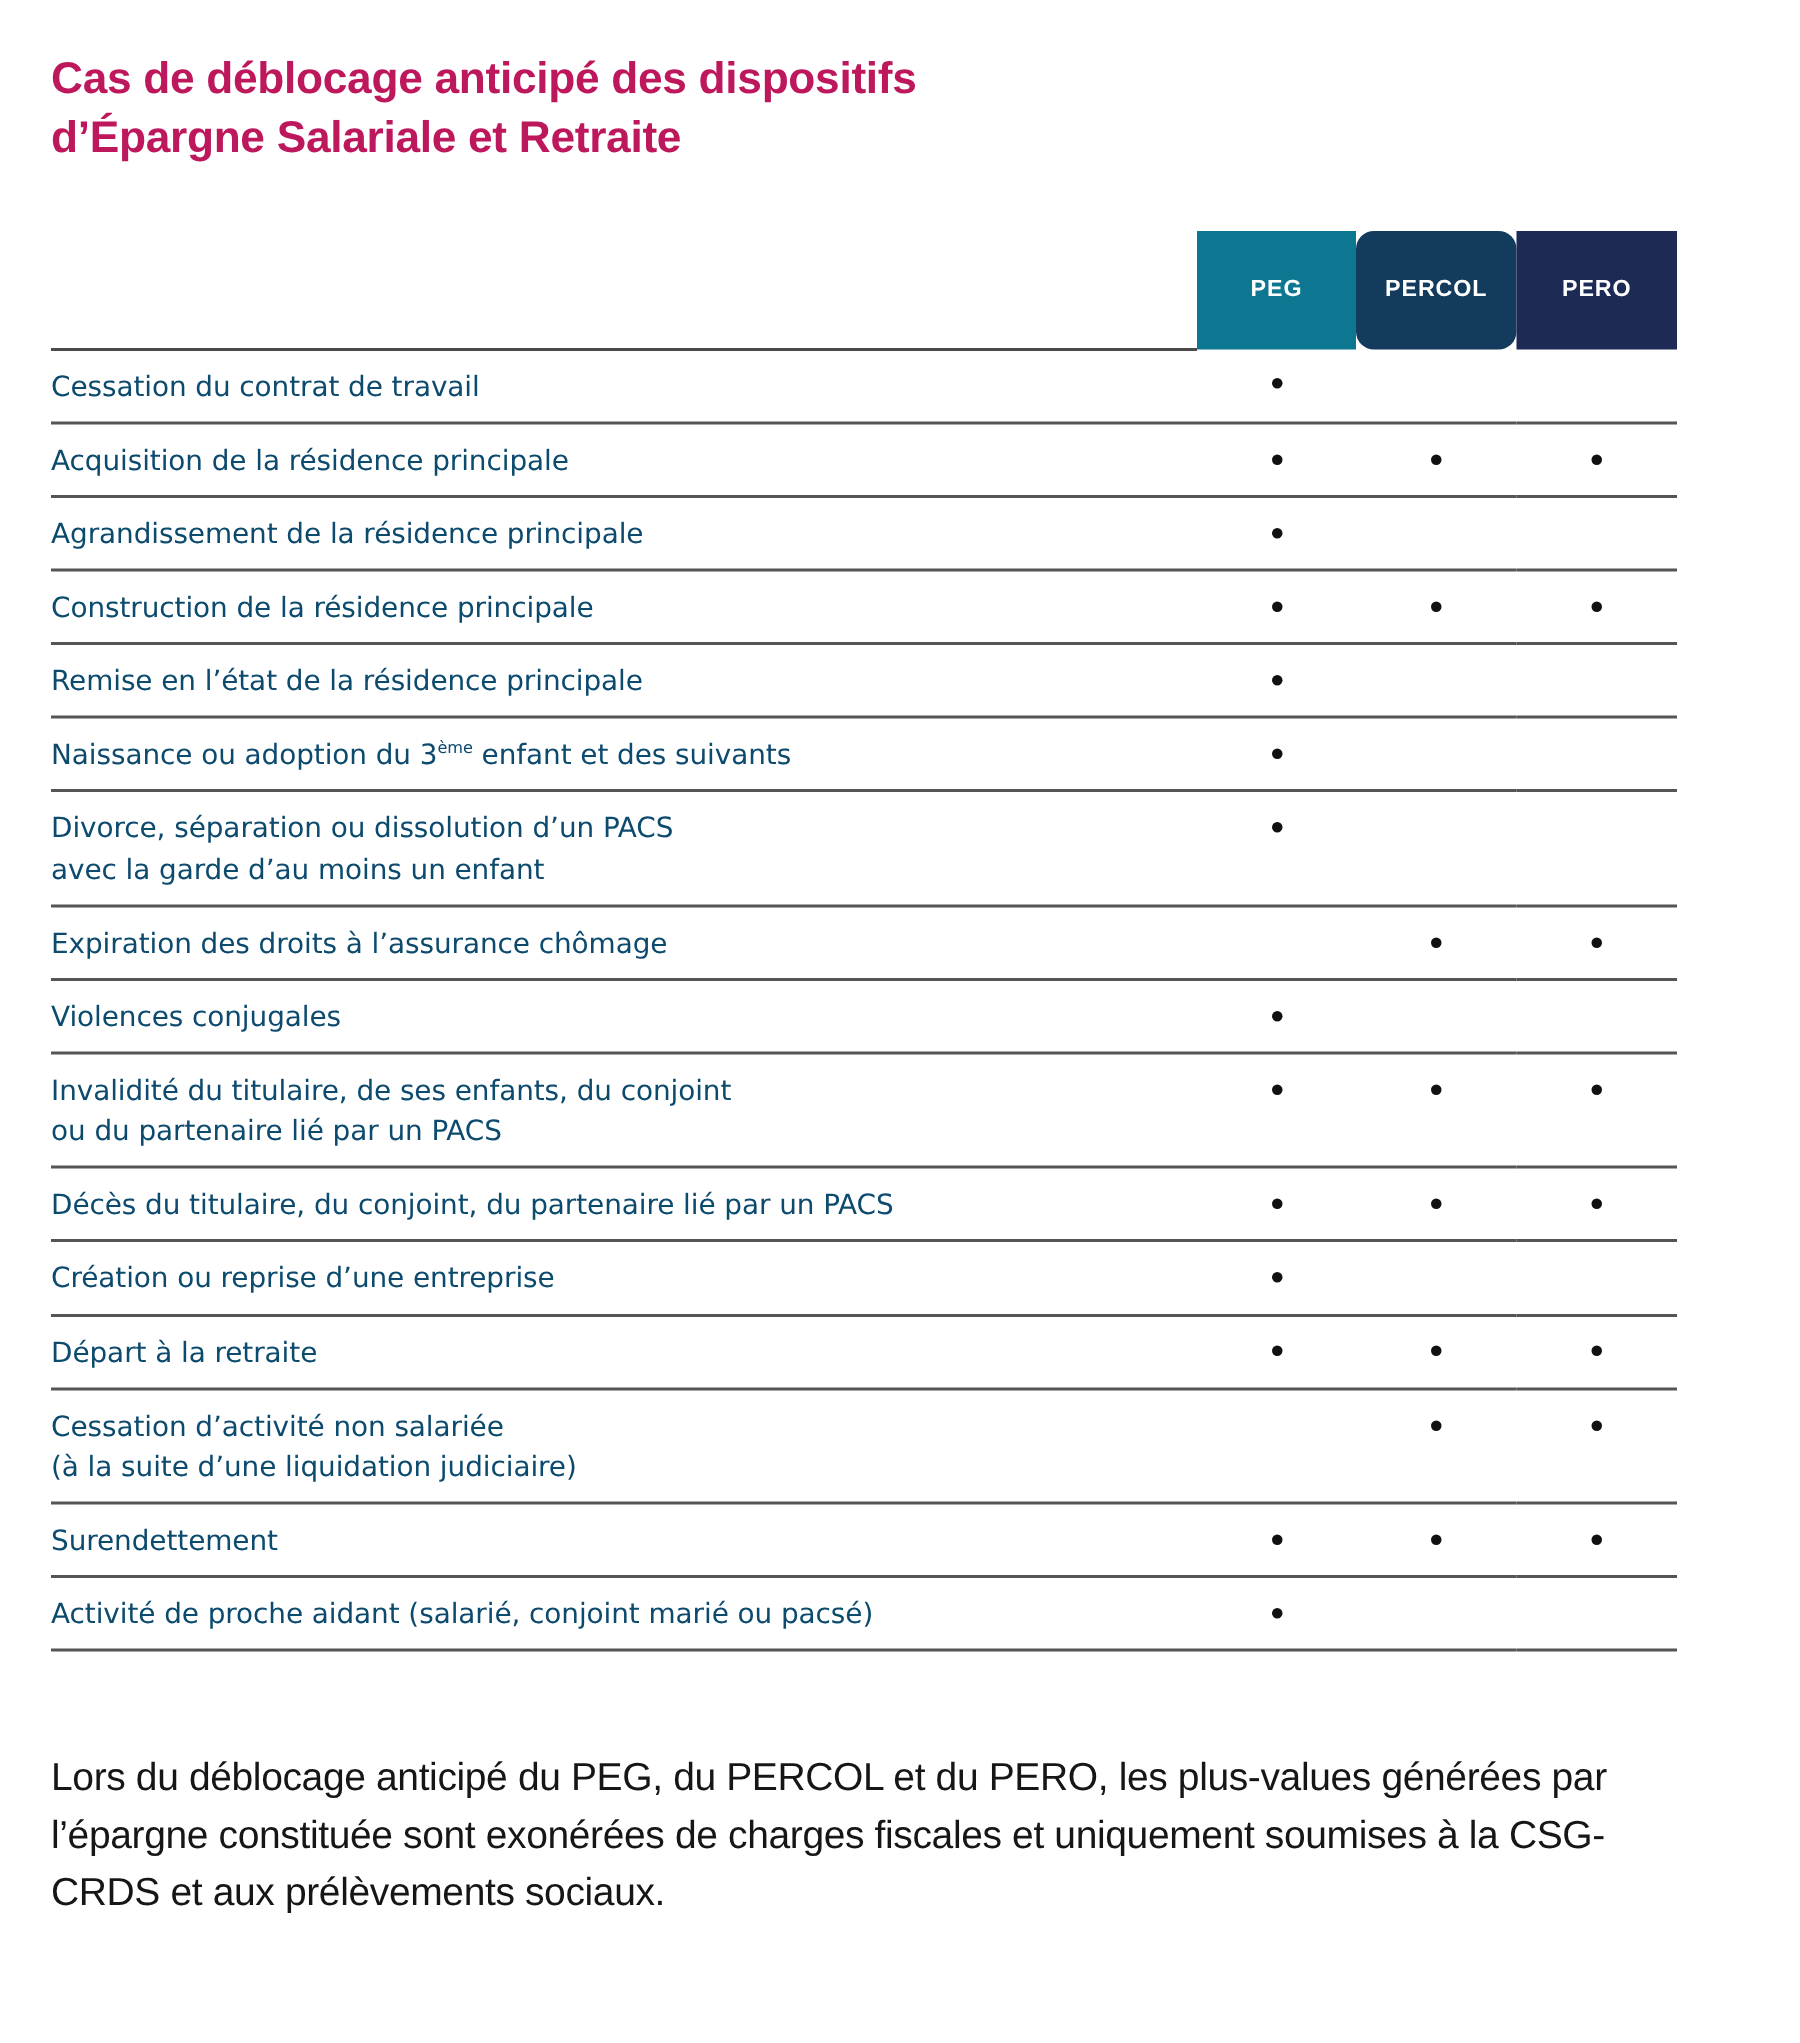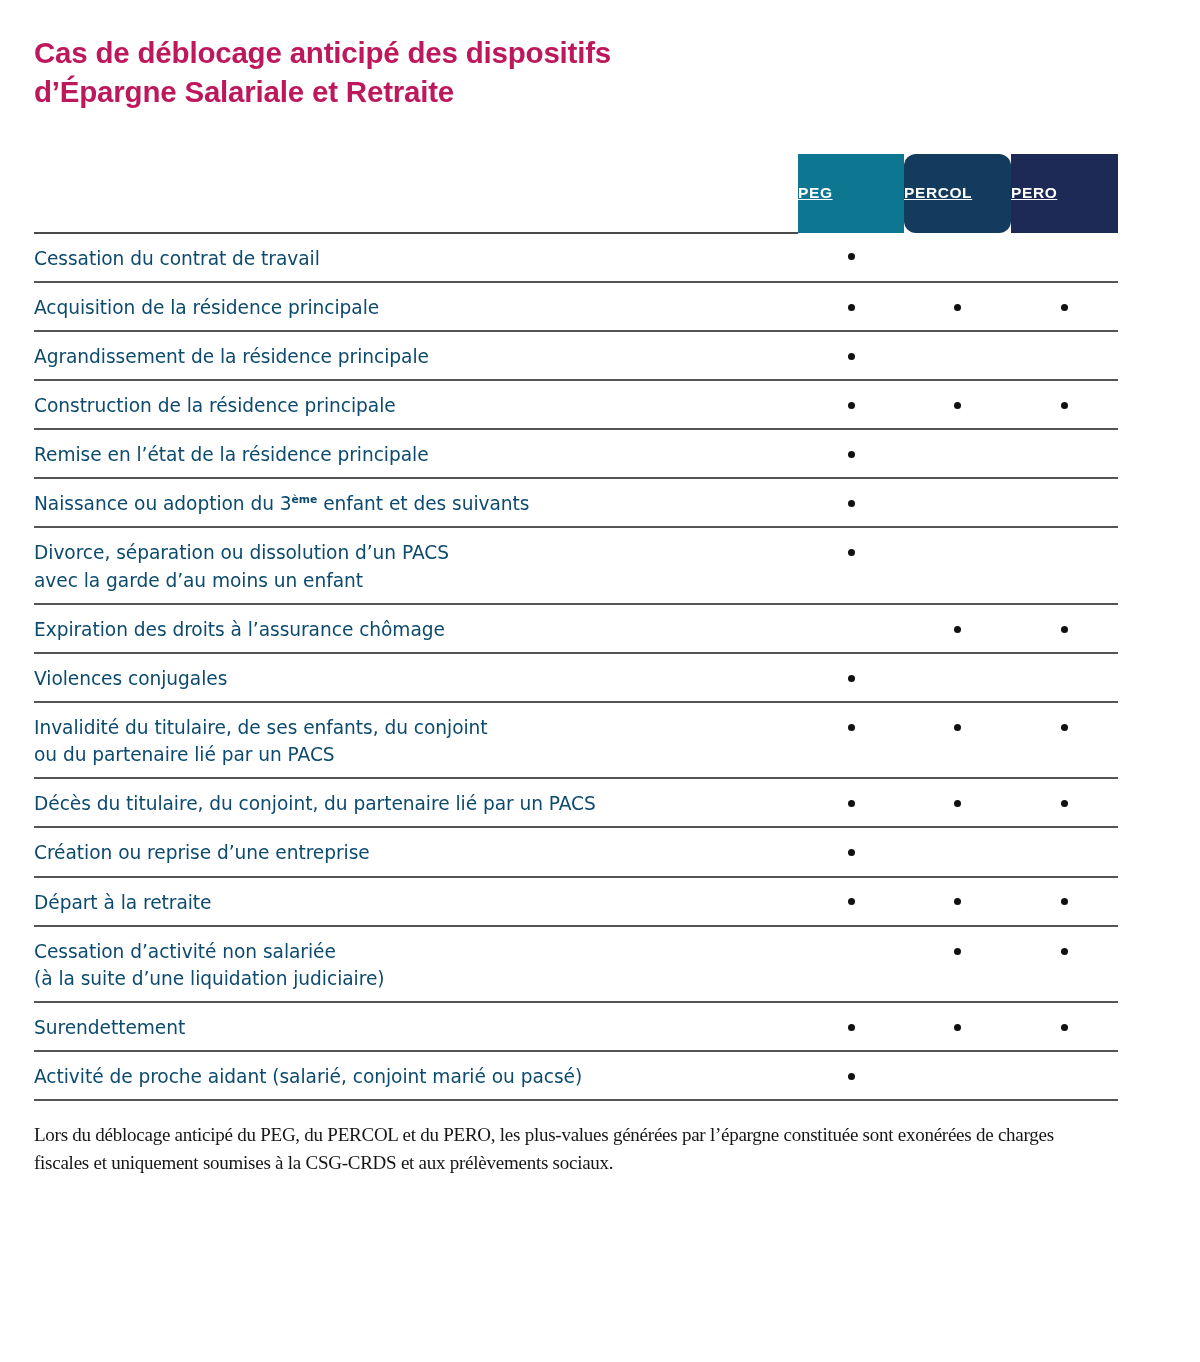--- a/index.html
+++ b/index.html
@@ -54,28 +54,27 @@
     padding: 0;
     margin: 0;
     vertical-align: bottom;
   }
   th.blank-head {
     border-bottom: 2.5px solid #4a4a4a;
     height: 78px;
   }
   th.colhead {
     height: 78px;
-    text-align: left;
+    text-align: center;
     vertical-align: middle;
     color: #ffffff;
     font-size: 15.5px;
     font-weight: bold;
     letter-spacing: 0.6px;
     font-family: "Liberation Sans", sans-serif;
-    text-decoration: underline;
   }
   th.colhead.peg    { background: #0d7792; }
   th.colhead.percol { background: #123b5d; border-radius: 12px; }
   th.colhead.pero   { background: #1d2a55; }
 
   
   tbody td {
     border-bottom: 2px solid #555555;
     padding: 0;
     vertical-align: top;
@@ -101,28 +100,27 @@
     background: #111111;
     vertical-align: middle;
     margin-top: 7px;
   }
   .dot.hidden { visibility: hidden; }
 
   sup.ord {
     font-size: 0.58em;
     vertical-align: super;
     line-height: 0;
-    font-weight: bold;
   }
 
   
   .note {
-    margin-top: 20px;
-    font-family: Liberation Serif, serif;
-    font-size: 19px;
+    margin-top: 64px;
+    font-family: Liberation Sans, sans-serif;
+    font-size: 26px;
     line-height: 1.48;
     color: #161616;
     width: 1046px;
     letter-spacing: -0.25px;
   }
 </style>
 </head>
 <body>
 
 <div class="page">

